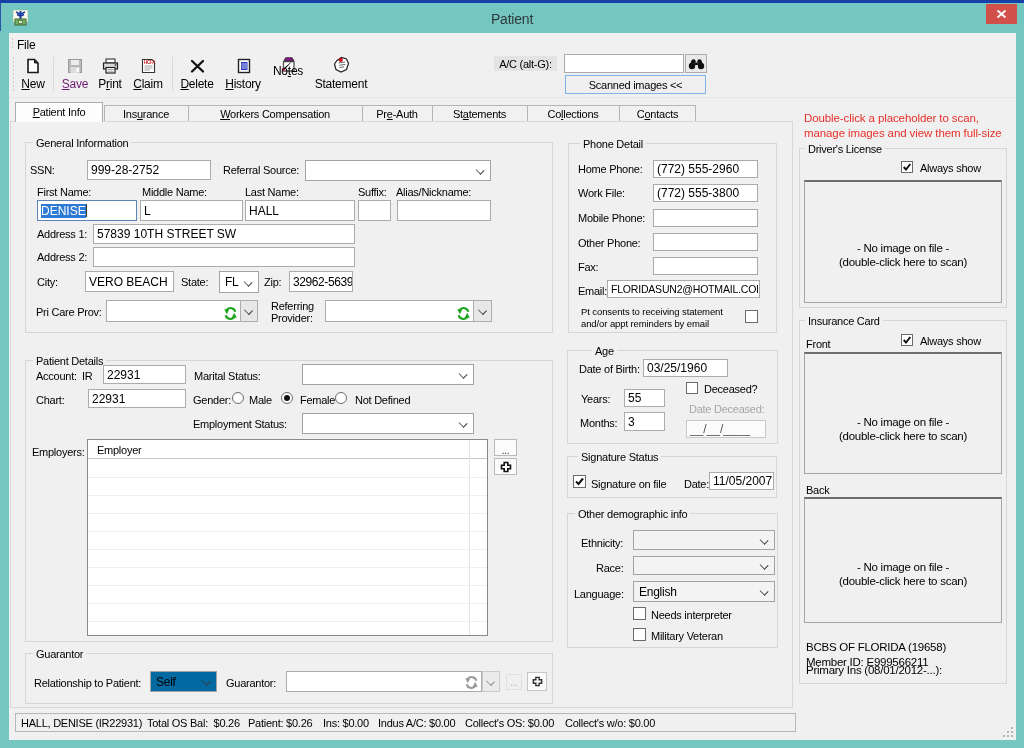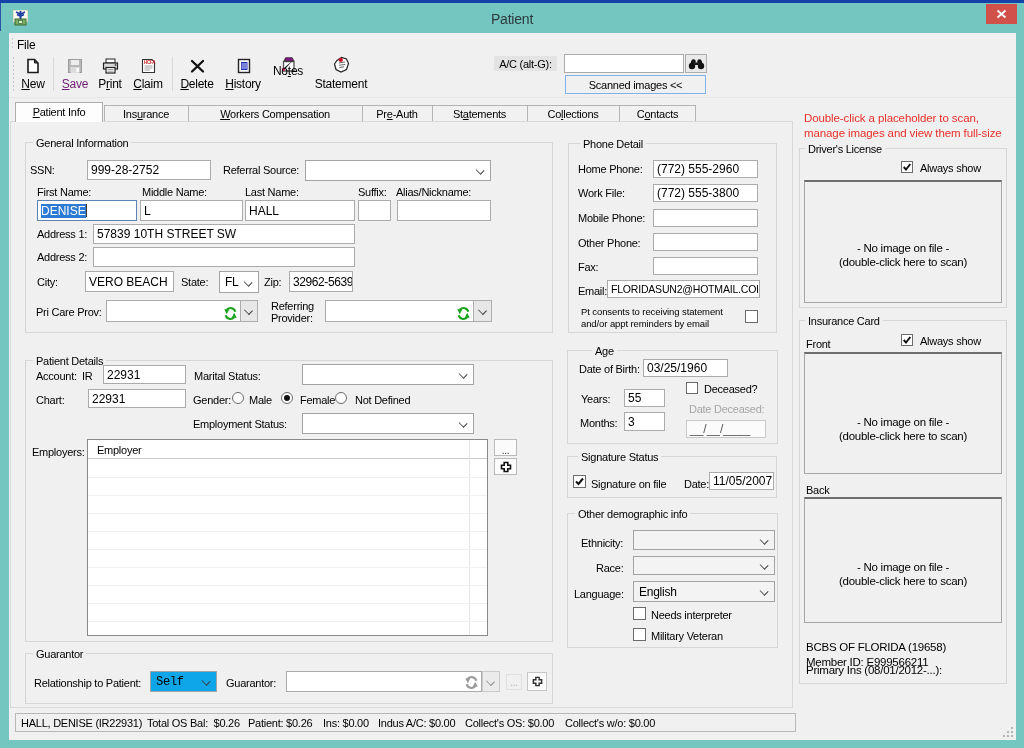--- a/index.html
+++ b/index.html
@@ -234,21 +234,21 @@
   </div>
 <div class="btn" style="left:494px;top:458px;width:23px;height:17px;background:#FBFBFB;border-color:#B9B9B9;">
     <svg width="12" height="12" viewBox="0 0 12 12">
       <path d="M4.2 1.5 H7.8 V4.2 H10.5 V7.8 H7.8 V10.5 H4.2 V7.8 H1.5 V4.2 H4.2 Z" fill="#fff" stroke="#111" stroke-width="1.6"></path>
     </svg>
   </div>
 
 <div class="grp" style="left:25px;top:653px;width:528px;height:51px;"></div>
 <div class="gtitle" style="left:33px;top:648px;">Guarantor</div>
 <div class="lbl" style="left:34px;top:677px;">Relationship to Patient:</div>
-<div class="combo" style="left:150px;top:671px;width:67px;height:21px;background:#0ea5e9;font-family:Liberation Mono, monospace;">
+<div class="combo" style="left:150px;top:671px;width:67px;height:21px;background:#0369a1;">
     <span class="ctext">Self</span>
   </div>
 <div class="lbl" style="left:226px;top:677px;">Guarantor:</div>
 <div class="inp" style="left:286px;top:671px;width:196px;height:21px;"></div>
 <div class="refresh" style="left:464px;top:675px;">
     <svg width="15" height="15" viewBox="0 0 16 16">
       <path d="M4.2 4.0 A 5.1 5.1 0 0 1 13.1 6.2" fill="none" stroke="#9A9A9A" stroke-width="2.3"></path>
       <path d="M11.8 12.0 A 5.1 5.1 0 0 1 2.9 9.8" fill="none" stroke="#9A9A9A" stroke-width="2.3"></path>
       <path d="M1.3 3.5 L6.8 3.2 L4.1 8.7 Z" fill="#9A9A9A"></path>
       <path d="M14.7 12.5 L9.2 12.8 L11.9 7.3 Z" fill="#9A9A9A"></path>

